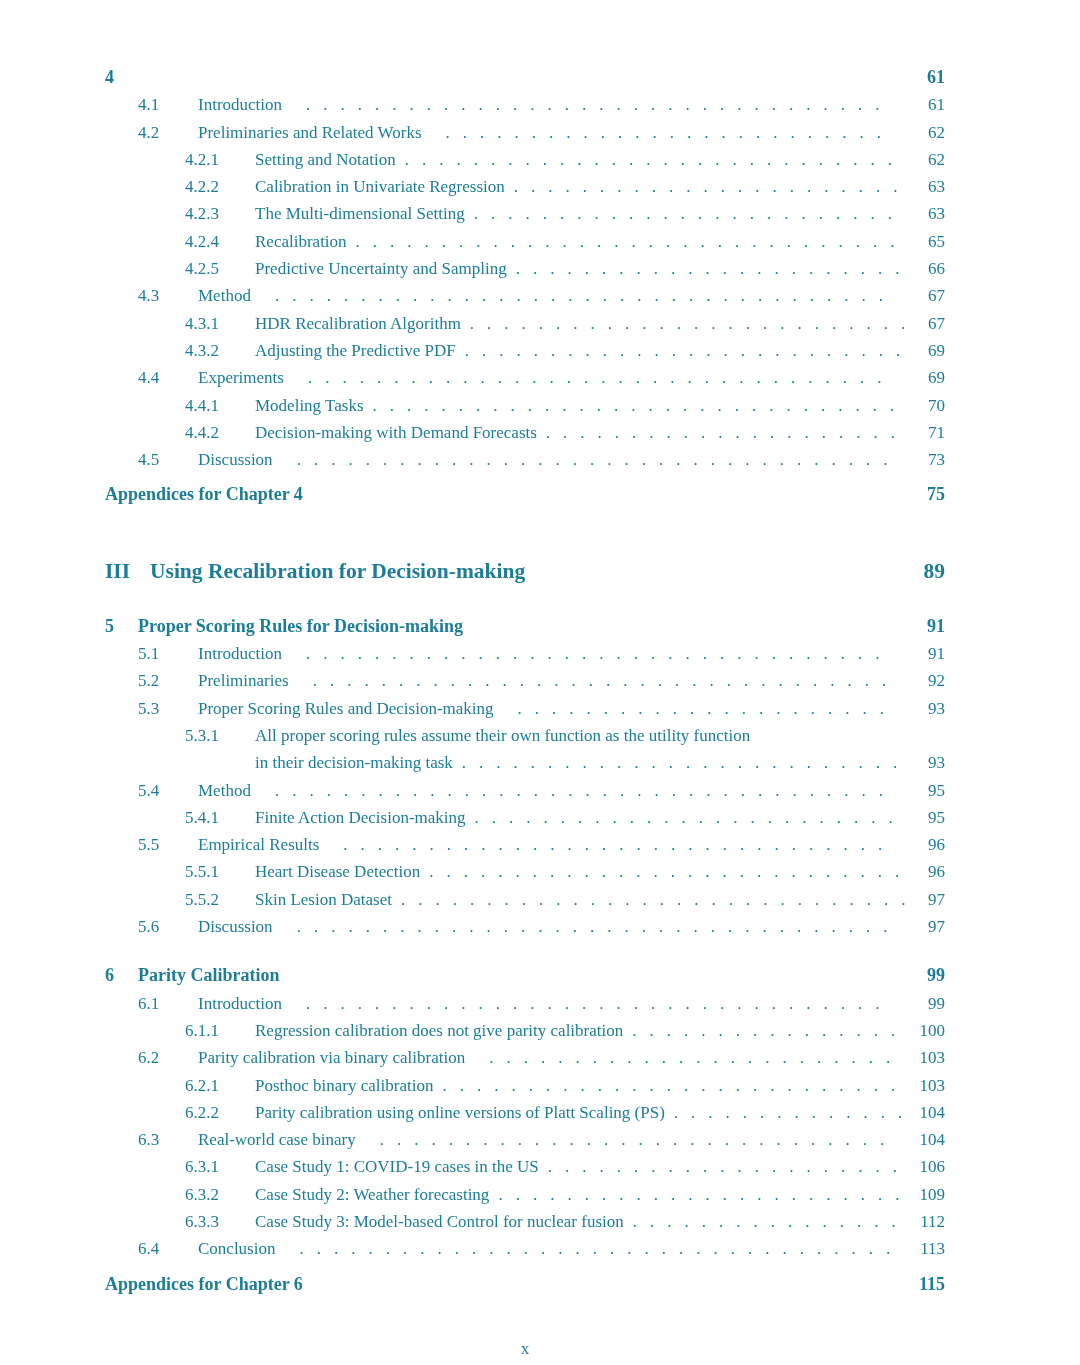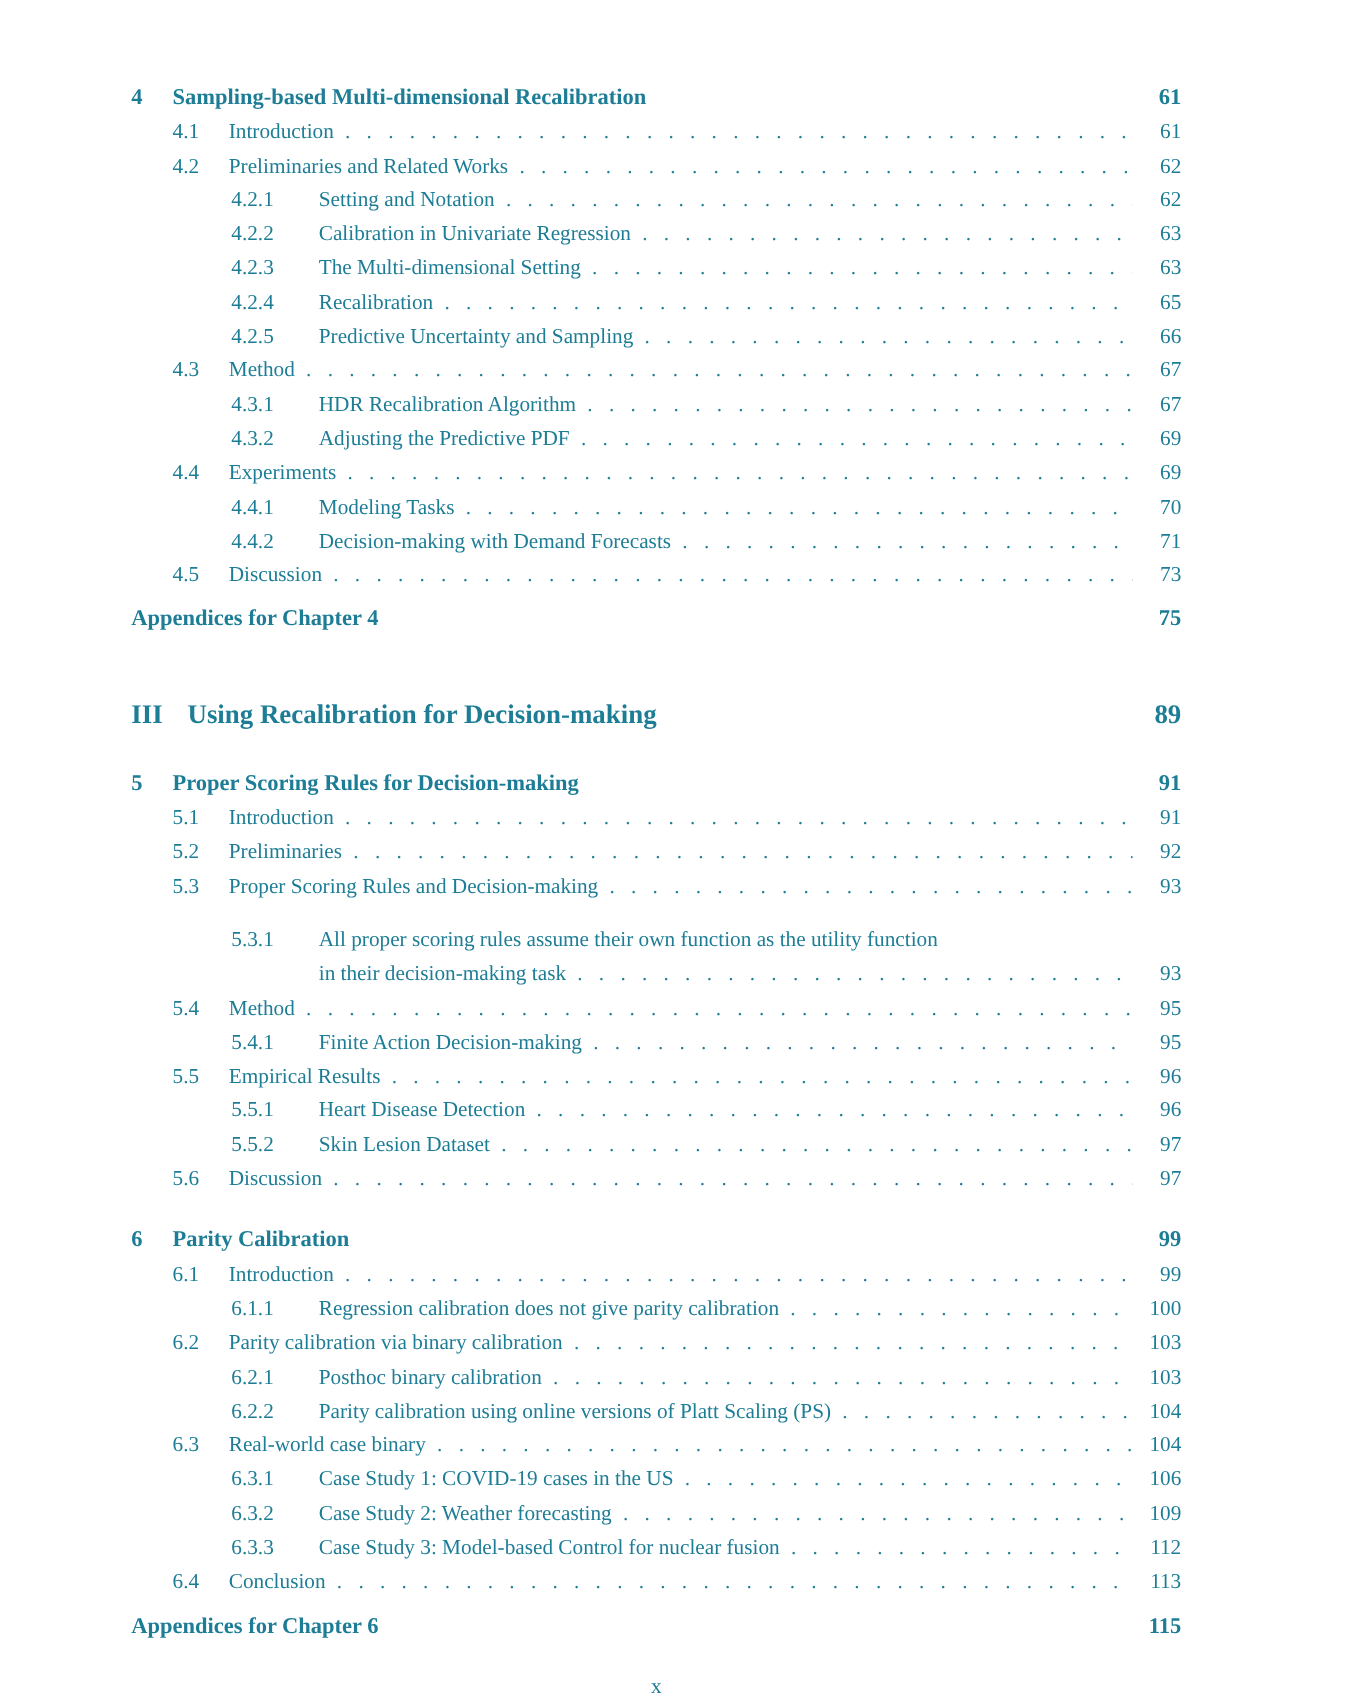--- a/index.html
+++ b/index.html
@@ -7,47 +7,46 @@
   body{
     width:1080px;height:1365px;background:var(--bg);
     font-family:"Liberation Serif", serif;color:var(--accent);
     position:relative;overflow:hidden;
   }
   .page{position:absolute;inset:0;padding:42px 135px 0 105px;}
   .row{display:flex;align-items:baseline;font-size:17px;line-height:27.3px;}
   .row .num{flex:none;}
   .chapter{font-weight:bold;font-size:18px;margin-top:22px;}
   .chapter .num{width:33px;}
-  .section{padding-left:33px;}
+  .section{padding-left:33px;gap:15px;}
   .section .num{width:45px;}
   .subsection{padding-left:80px;}
   .subsection .num{width:70px;}
   .part{font-weight:bold;font-size:21.5px;line-height:32px;margin-top:46px;margin-bottom:26px;}
   .part .num{width:45px;}
   .appendix{font-weight:bold;font-size:18px;margin-top:8px;}
   .title{flex:none;white-space:nowrap;}
   .leader{flex:1 1 auto;position:relative;overflow:hidden;align-self:stretch;min-width:12px;margin-right:9px;}
   .leader.dots::after{
     content:"................................................................................";
     position:absolute;top:0;left:9px;letter-spacing:13px;white-space:nowrap;
   }
   .pg{flex:none;text-align:right;min-width:30px;}
-  .wrapbody{flex:1 1 auto;display:block;min-width:0;margin-top:16px;}
+  .wrapbody{flex:1 1 auto;display:block;min-width:0;}
   .wrapbody .line1{display:block;white-space:nowrap;}
   .wrapbody .line2{display:flex;align-items:flex-start;}
   .footer{position:absolute;left:105px;right:135px;bottom:6px;text-align:center;font-size:17px;}
 </style>
 </head>
 <body>
 
 <div class="page">
   <main id="toc-list">
       <div class="row chapter">
         <span class="num">4</span>
-        <span class="title">Sampling-based Multi-dimensional Recalibration</span>
         <span class="leader"></span>
         <span class="pg">61</span>
       </div>
       <div class="row section">
         <span class="num">4.1</span>
         <span class="title">Introduction</span>
         <span class="leader dots"></span>
         <span class="pg">61</span>
       </div>
       <div class="row section">

